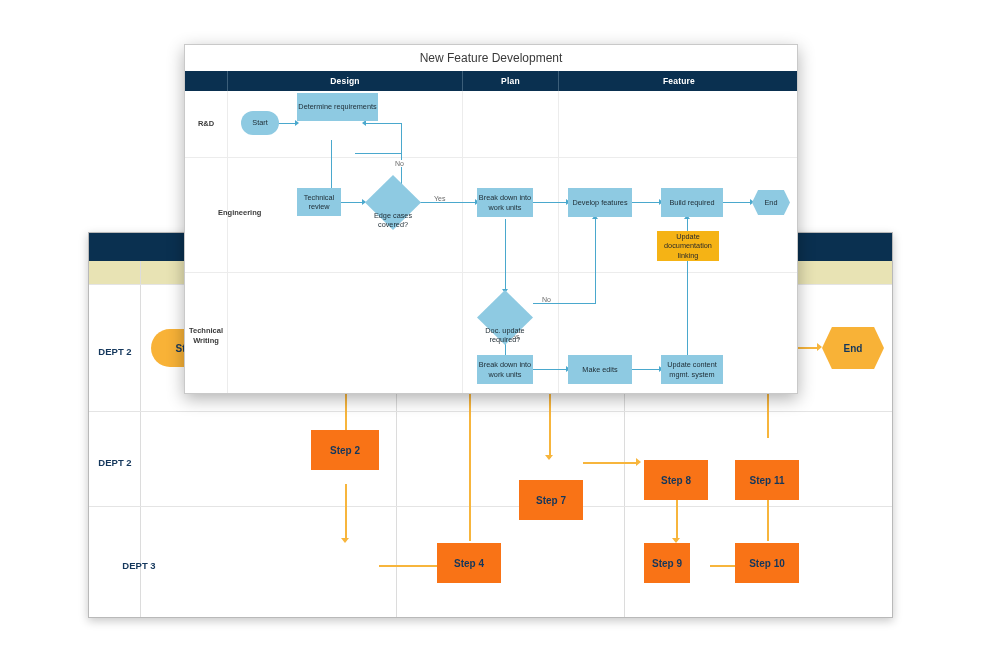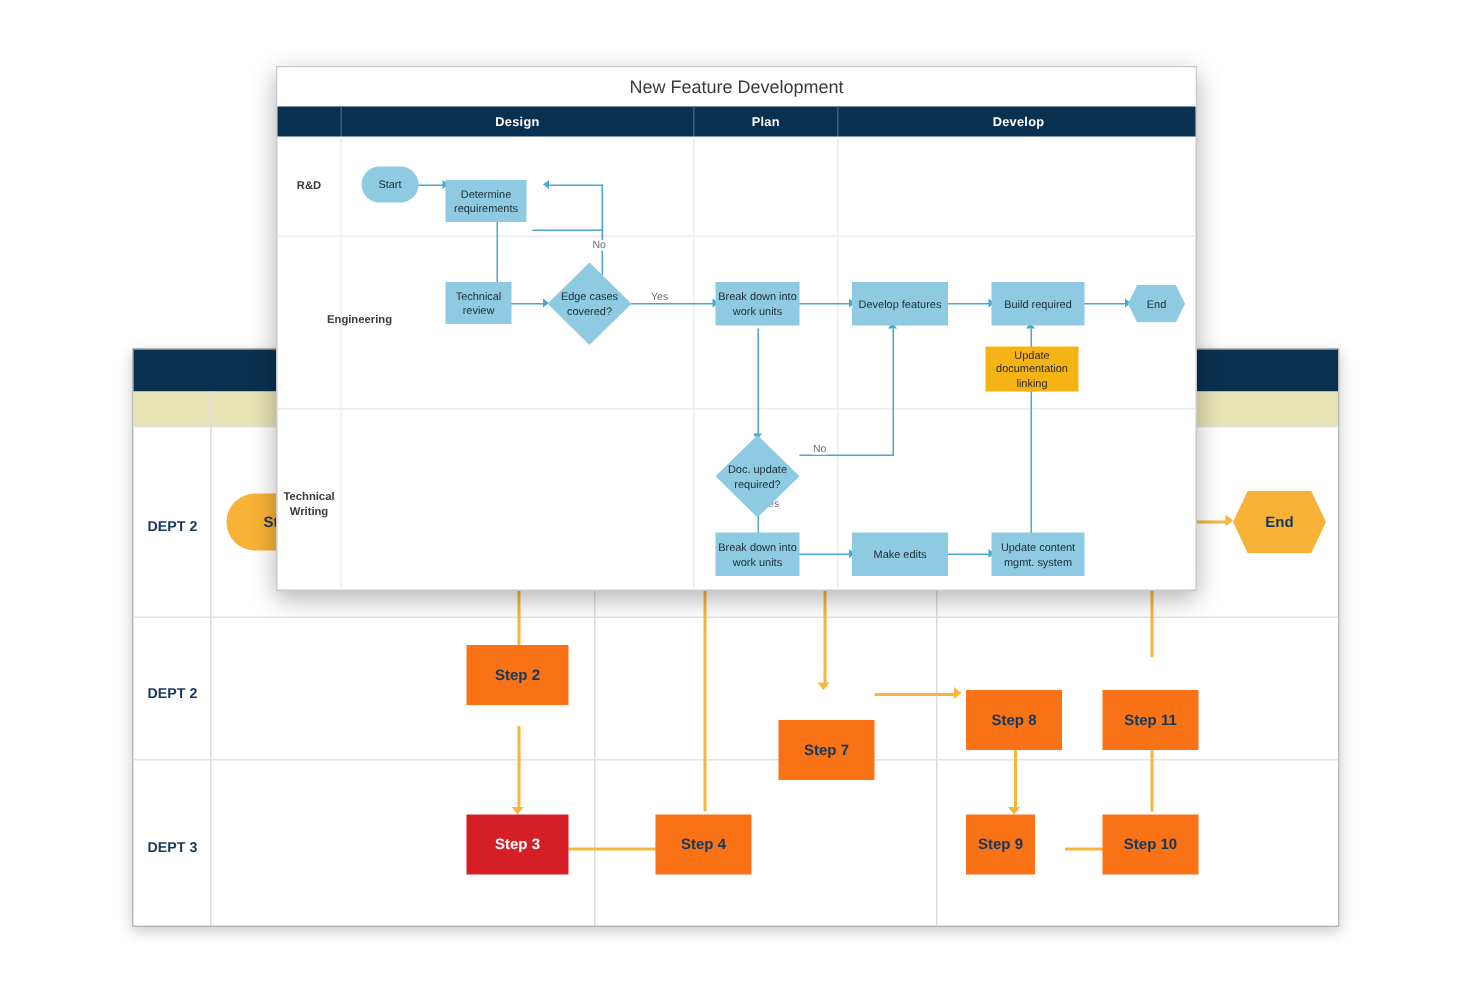--- a/index.html
+++ b/index.html
@@ -52,21 +52,21 @@
 
   
   .fs{position:absolute;box-sizing:border-box;display:flex;align-items:center;
       justify-content:center;text-align:center;font-size:7.3px;color:#1d2b33;
       line-height:1.25;padding:1px;}
   .fs.rect{background:#8ecae2;}
   .fs.rect.orange{background:#f5b315;color:#2a2a2a;}
   .fs.round{background:#8ecae2;border-radius:999px;}
   .fs.hex{background:#8ecae2;
      clip-path:polygon(16% 0,84% 0,100% 50%,84% 100%,16% 100%,0 50%);}
-  .fs.dia{background:transparent;}
+  .fs.dia{background:transparent;align-items:flex-end;}
   .fs.dia .dshape{position:absolute;inset:0;background:#8ecae2;
      clip-path:polygon(50% 0,100% 50%,50% 100%,0 50%);}
   .fs.dia .dtext{position:relative;z-index:2;}
 
   
   .fl{position:absolute;background:#4aa8cd;}
   .fl.h{height:1.4px;}
   .fl.v{width:1.4px;}
   .fa{position:absolute;width:0;height:0;}
   .fa.r{border-top:3.2px solid transparent;border-bottom:3.2px solid transparent;border-left:4.6px solid #4aa8cd;}
@@ -113,21 +113,21 @@
     <div class="b-grid-v" style="left:51px;top:28px;"></div>
     <div class="b-grid-v" style="left:307px;top:28px;"></div>
     <div class="b-grid-v" style="left:535px;top:28px;"></div>
 
     <div class="b-grid-h" style="top:51px;"></div>
     <div class="b-grid-h" style="top:178px;"></div>
     <div class="b-grid-h" style="top:273px;"></div>
 
     <div class="b-lane" style="top:113px;">DEPT 2</div>
     <div class="b-lane" style="top:224px;">DEPT 2</div>
-    <div class="b-lane" style="top:327px;">DEPT 3</div>
+    <div class="b-lane" style="top:327px;margin-left:24px;">DEPT 3</div>
 
     <div class="bl v" style="left:256px;top:145px;height:78px;"></div>
     <div class="ba d" style="left:252px;top:222px;"></div>
 
     <div class="bl v" style="left:256px;top:251px;height:55px;"></div>
     <div class="ba d" style="left:252px;top:305px;"></div>
 
     <div class="bl h" style="left:290px;top:332px;width:60px;"></div>
     <div class="ba r" style="left:348px;top:328px;"></div>
 
@@ -150,21 +150,20 @@
 
     <div class="bl v" style="left:678px;top:120px;height:85px;"></div>
 
     <div class="bl h" style="left:700px;top:114px;width:30px;"></div>
     <div class="ba r" style="left:728px;top:110px;"></div>
 
     <div class="bs round" style="left:62px;top:96px;width:72px;height:38px;">Start</div>
 
     <div class="bs rect" style="left:222px;top:197px;width:68px;height:40px;">Step 2</div>
 
-    <div class="bs rect red" style="left:222px;top:310px;width:68px;height:40px;">Step 3</div>
 
     <div class="bs rect" style="left:348px;top:310px;width:64px;height:40px;">Step 4</div>
 
     <div class="bs rect" style="left:430px;top:227px;width:64px;height:40px;margin-top:20px;">Step 7</div>
 
     <div class="bs rect" style="left:555px;top:227px;width:64px;height:40px;">Step 8</div>
 
     <div class="bs rect" style="left:555px;top:310px;width:46px;height:40px;">Step 9</div>
 
     <div class="bs rect" style="left:646px;top:310px;width:64px;height:40px;text-align:center;">Step 10</div>
@@ -175,21 +174,21 @@
   </div>
 
   <div class="panel front">
 
     <div class="f-title">New Feature Development</div>
 
     <div class="f-head">
       <div class="hc" style="left:0;width:42px;border-left:none;"></div>
       <div class="hc" style="left:42px;width:235px;">Design</div>
       <div class="hc" style="left:277px;width:96px;">Plan</div>
-      <div class="hc" style="left:373px;width:241px;">Develop</div>
+      <div class="hc" style="left:373px;width:241px;">Feature</div>
     </div>
 
     <div class="f-grid-v" style="left:42px;"></div>
     <div class="f-grid-v" style="left:277px;"></div>
     <div class="f-grid-v" style="left:373px;"></div>
 
     <div class="f-grid-h" style="top:112px;"></div>
     <div class="f-grid-h" style="top:227px;"></div>
 
     <div class="f-lane" style="top:74px;">R&amp;D</div>
@@ -244,21 +243,21 @@
     <div class="fa r" style="left:474px;top:320.5px;"></div>
 
     <div class="fl v" style="left:502px;top:216px;height:95px;"></div>
     <div class="fa u" style="left:498.5px;top:212px;"></div>
 
     <div class="fl v" style="left:502px;top:174px;height:13px;"></div>
     <div class="fa u" style="left:498.5px;top:170px;"></div>
 
     <div class="fs round" style="left:56px;top:66px;width:38px;height:24px;">Start</div>
 
-    <div class="fs rect" style="left:112px;top:75px;width:54px;height:28px;text-align:center;">Determine requirements</div>
+    <div class="fs rect" style="left:112px;top:48px;width:81px;height:28px;text-align:center;">Determine requirements</div>
 
     <div class="fs rect" style="left:112px;top:143px;width:44px;height:28px;">Technical review</div>
 
     <div class="fs dia" style="left:180px;top:130px;width:56px;height:55px;">
       <span class="dshape"></span>
       <span class="dtext">Edge cases covered?</span>
     </div>
 
     <div class="fs rect" style="left:292px;top:143px;width:56px;height:29px;">Break down into work units</div>
 

